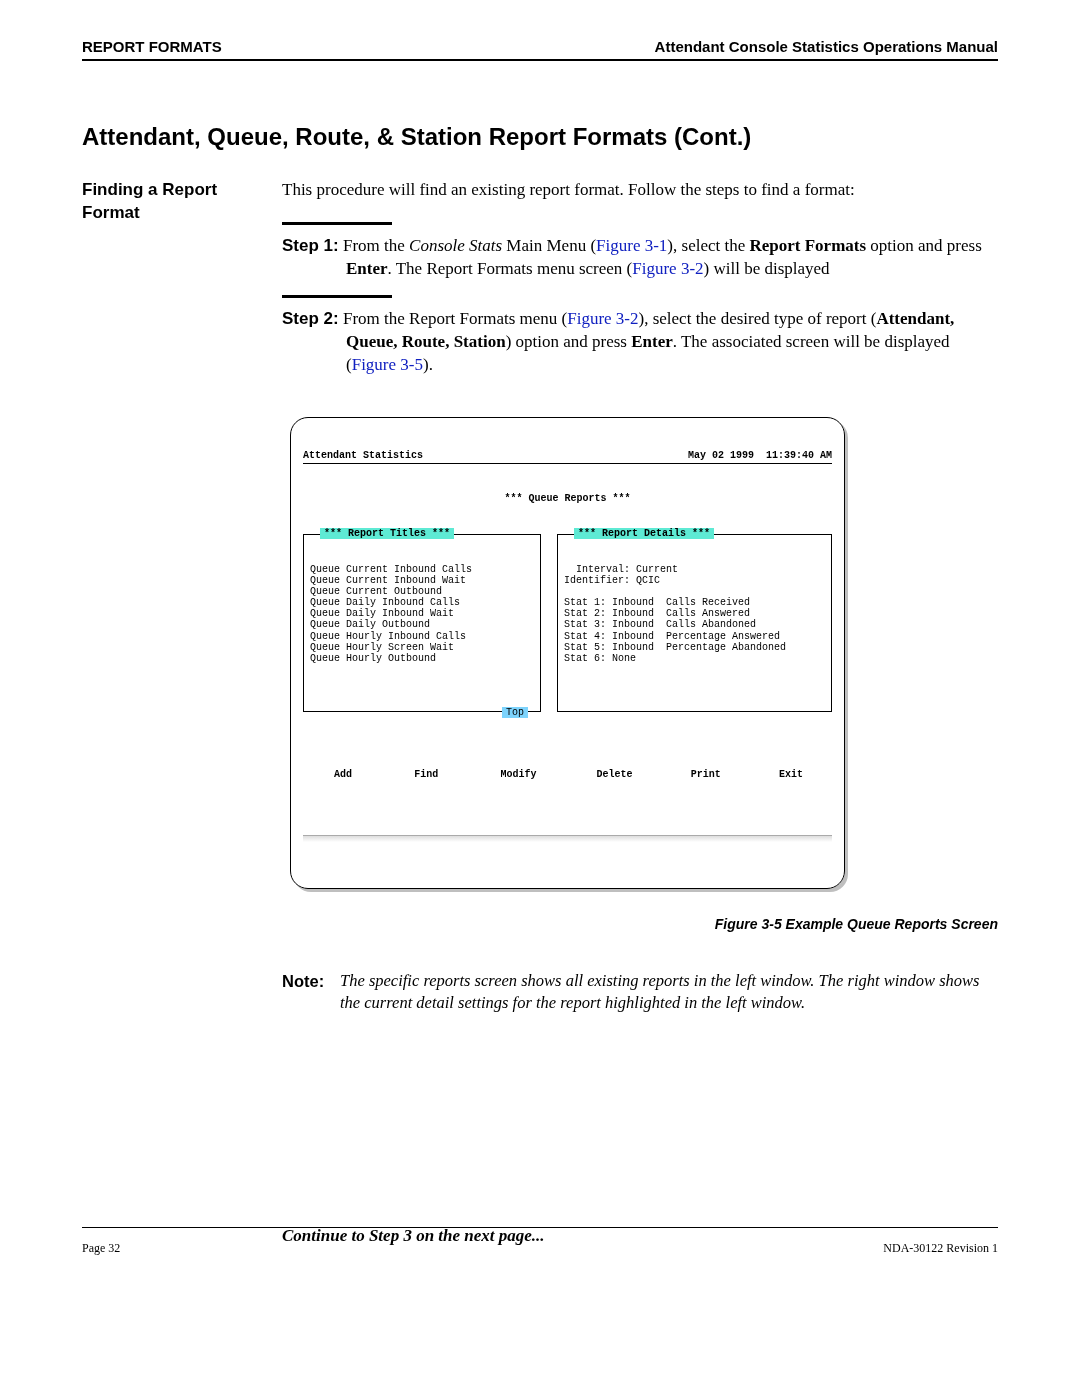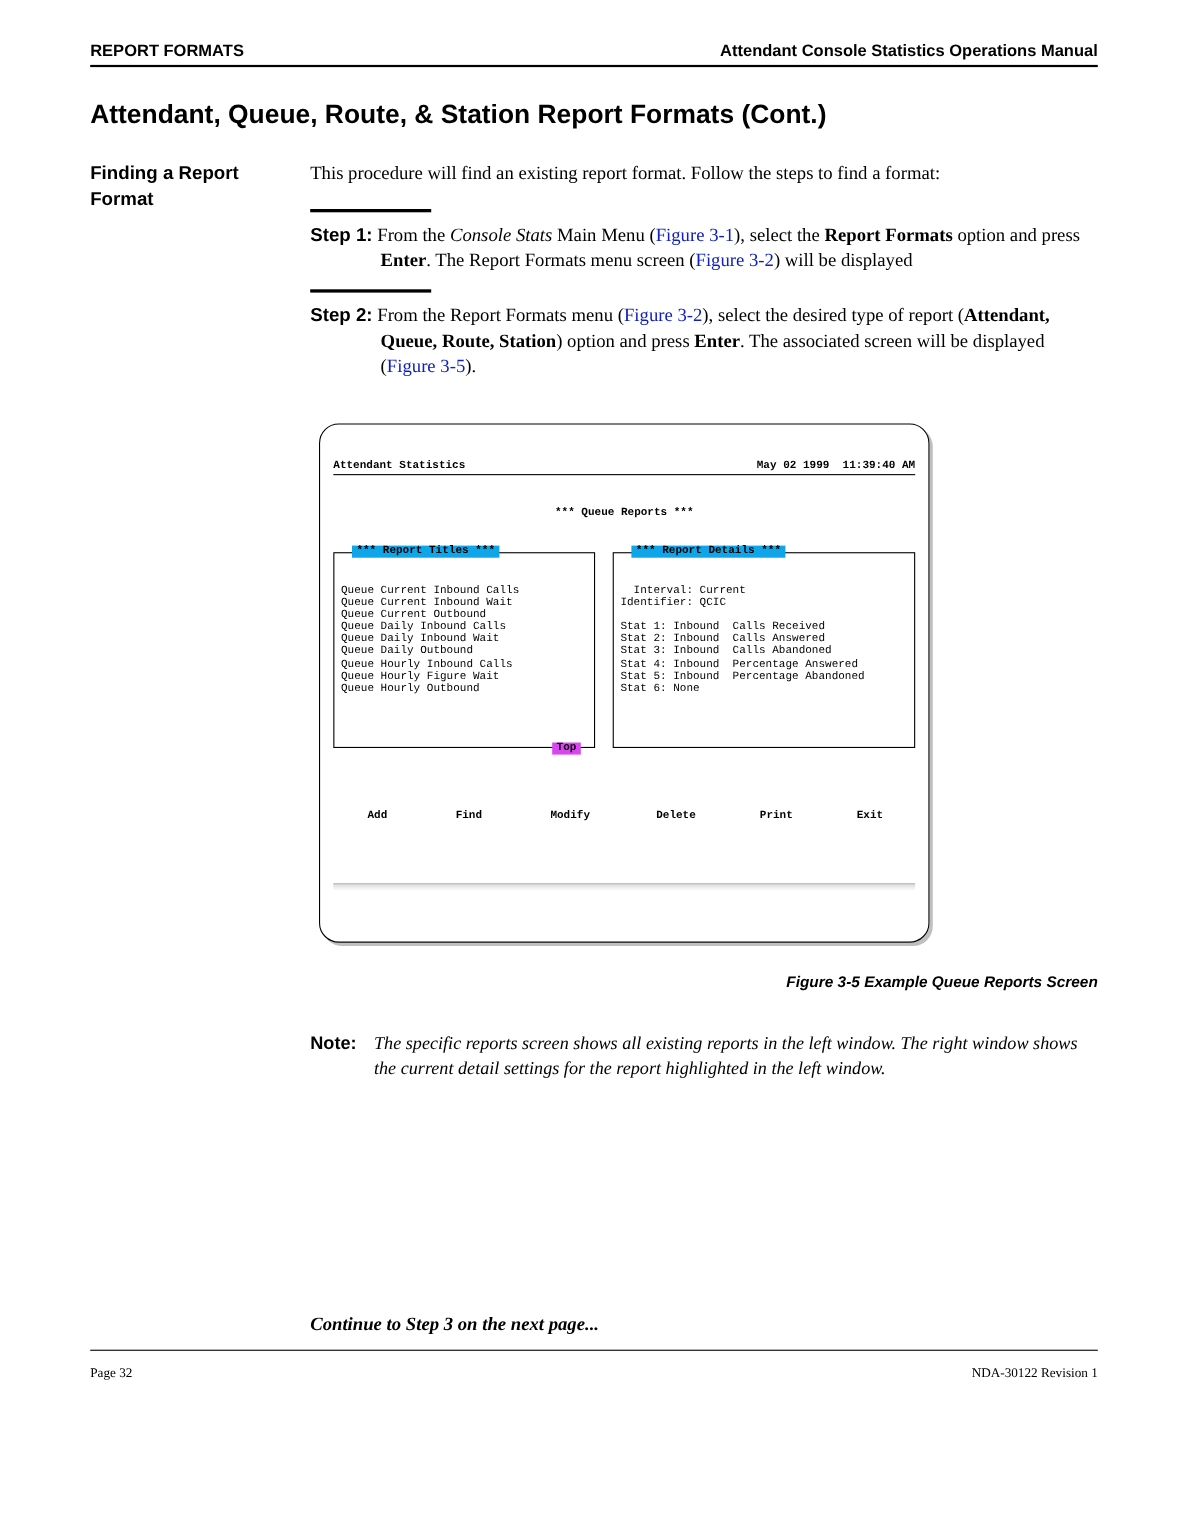--- a/index.html
+++ b/index.html
@@ -31,21 +31,21 @@
   }
   .topbar-right {
     font-family: Arial, Helvetica, sans-serif;
     font-weight: bold;
     font-size: 15px;
   }
   h1.section-title {
     font-family: Arial, Helvetica, sans-serif;
     font-weight: bold;
     font-size: 24px;
-    margin: 30px 0 28px 0;
+    margin: 62px 0 28px 0;
   }
   .twocol {
     display: flex;
     align-items: flex-start;
   }
   .sidehead {
     width: 190px;
     flex: 0 0 190px;
     font-family: Arial, Helvetica, sans-serif;
     font-weight: bold;
@@ -128,35 +128,35 @@
     padding: 6px 6px 6px 6px;
     box-sizing: border-box;
     height: 178px;
   }
   .panel-left { flex: 0 0 238px; }
   .panel-right { flex: 1 1 auto; }
   .panel-legend {
     position: absolute;
     top: -7px;
     left: 16px;
-    background: #0ea5e9;
+    background: #5eead4;
     padding: 0 4px;
     font-weight: bold;
     text-align: center;
   }
   .panel .list {
     white-space: pre;
   }
   .panel-left .bottom-label {
     position: absolute;
     bottom: -7px;
     right: 12px;
-    background: #d946ef;
+    background: #7dd3fc;
     padding: 0 4px;
-    font-weight: bold;
+    font-weight: normal;
   }
   .term-buttons {
     margin-top: 12px;
     font-weight: bold;
   }
   .term-btn-row {
     display: flex;
     width: 100%;
   }
   .term-btn-left, .term-btn-right {
@@ -265,21 +265,21 @@
             <div class="panels">
               <div class="panel panel-left">
                 <span class="panel-legend">*** Report Titles ***</span>
 <div class="list"><span>Queue Current Inbound Calls</span>
 <span>Queue Current Inbound Wait</span>
 <span>Queue Current Outbound</span>
 <span>Queue Daily Inbound Calls</span>
 <span>Queue Daily Inbound Wait</span>
 <span>Queue Daily Outbound</span>
 <span>Queue Hourly Inbound Calls</span>
-<span>Queue Hourly Figure Wait</span>
+<span>Queue Hourly Screen Wait</span>
 <span>Queue Hourly Outbound</span></div>
                 <span class="bottom-label">Top</span>
               </div>
               <div class="panel panel-right">
                 <span class="panel-legend">*** Report Details ***</span>
 <div class="list"><span>  Interval: Current</span>
 <span>Identifier: QCIC</span>
 
 <span>Stat 1: Inbound  Calls Received</span>
 <span>Stat 2: Inbound  Calls Answered</span>

